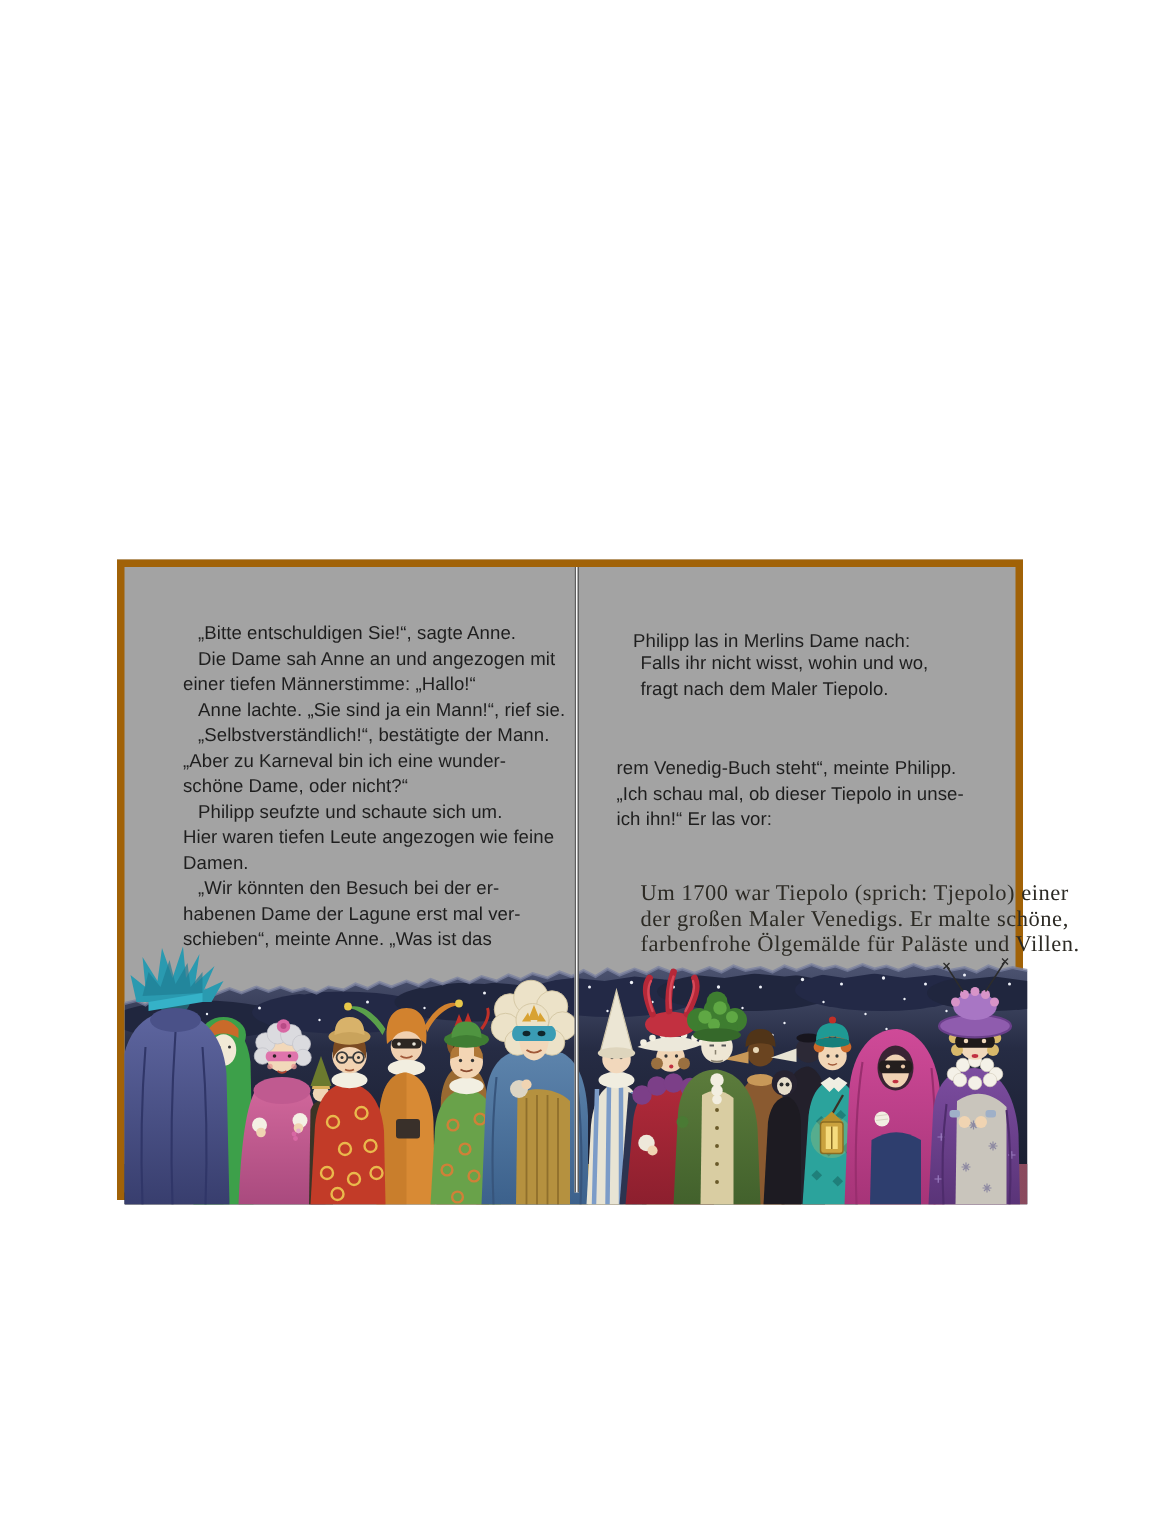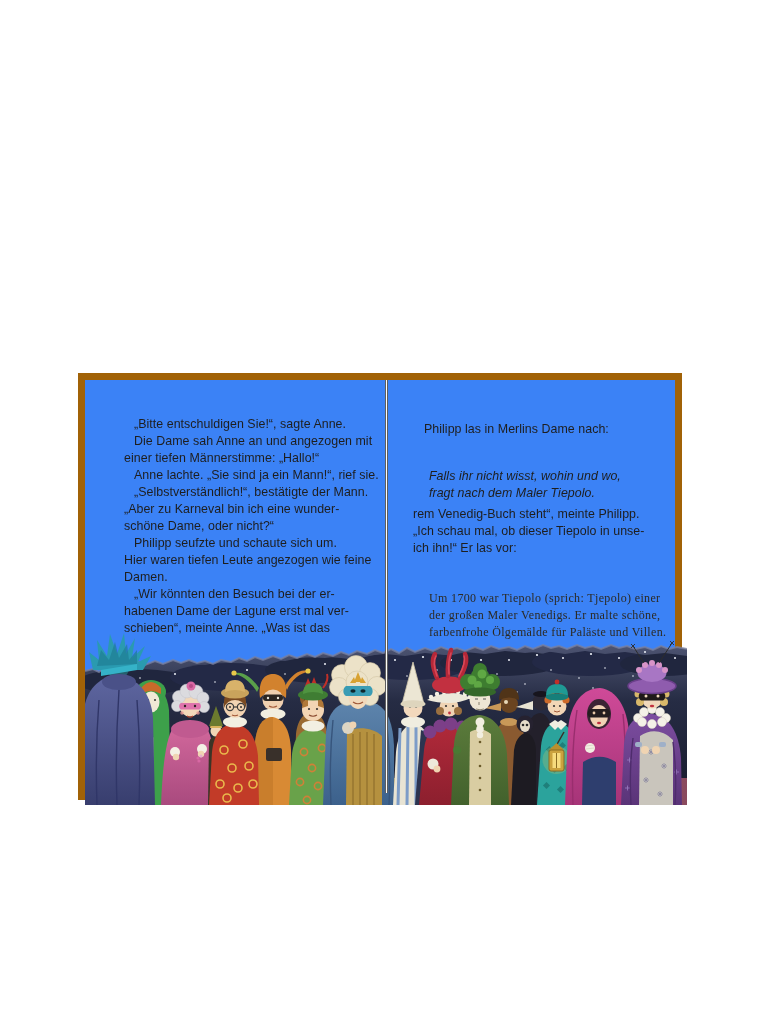--- a/index.html
+++ b/index.html
@@ -1,34 +1,34 @@
 <!DOCTYPE html>
 <html><head>
 <meta charset="utf-8">
 <style>
   html,body{margin:0;padding:0;background:#ffffff;}
   .canvas{position:relative;width:768px;height:1024px;background:#ffffff;overflow:hidden;
           font-family:"Liberation Sans",sans-serif;}
   .spread{position:absolute;left:78px;top:373px;width:604px;height:427px;
-          border:7px solid #a16207;background:#3b82f6;box-sizing:border-box;}
+          border:5px solid #a16207;background:#a3a3a3;box-sizing:border-box;}
   .gutter{position:absolute;left:300px;top:0;width:3px;height:100%;background:#fbfbfb;
           border-left:1px solid #5f5f5f;border-right:1px solid #5f5f5f;box-sizing:border-box;z-index:3;}
   .illustration{position:absolute;left:0;top:250px;width:602px;height:175px;z-index:1;display:block;}
   .textblock{position:absolute;z-index:2;white-space:nowrap;color:#1e1e1e;
              font-size:12.4px;line-height:17px;letter-spacing:0.05px;}
   .line{height:17px;}
   .indent{padding-left:10px;}
   .indent2{padding-left:19px;}
   .r-indent{padding-left:11px;}
   #left-text{left:39px;top:36px;}
   #right-intro{left:339px;top:41px;}
-  #right-verse{left:344px;top:88px;font-style:italic;}
+  #right-verse{left:344px;top:56px;}
   #right-para{left:328px;top:126px;}
   #right-excerpt{left:344px;top:209px;font-family:"Liberation Serif",serif;
-                 font-size:12px;line-height:19.5px;letter-spacing:0.35px;color:#2c2a24;}
+                 font-size:15px;line-height:19.5px;letter-spacing:0.35px;color:#2c2a24;}
 </style>
 </head>
 <body>
 
 <div class="canvas">
   <div class="spread">
 
     <svg class="illustration" viewBox="0 0 602 175" preserveAspectRatio="none">
       <defs>
         <linearGradient id="skyGrad" x1="0" y1="0" x2="0" y2="1">

